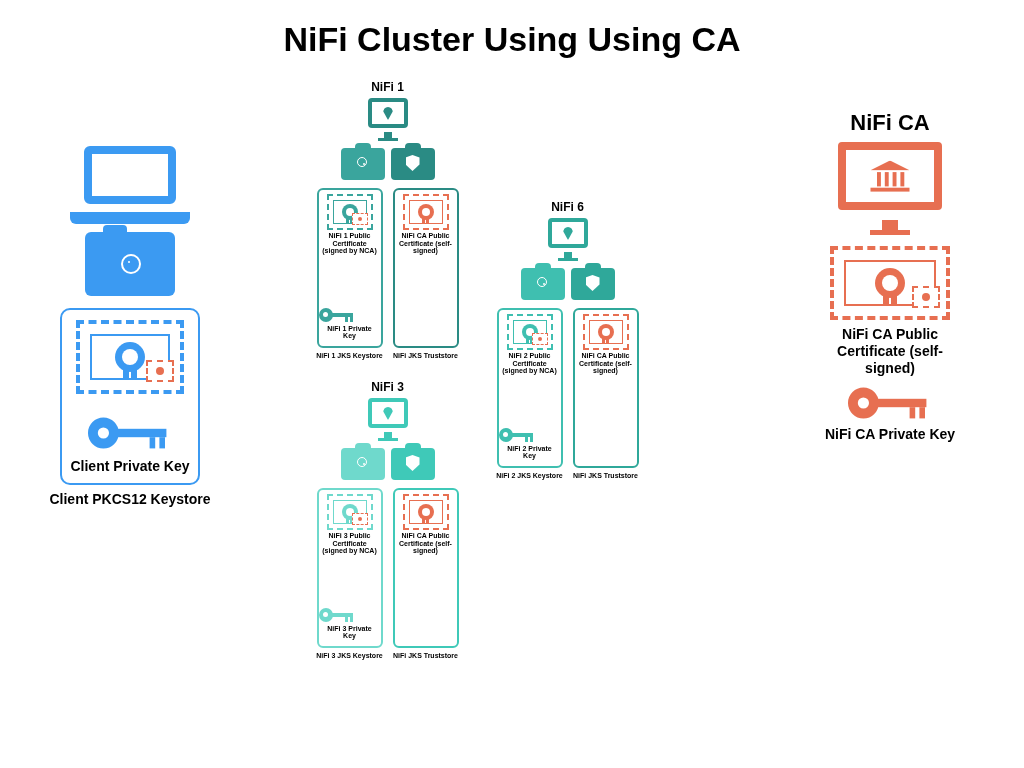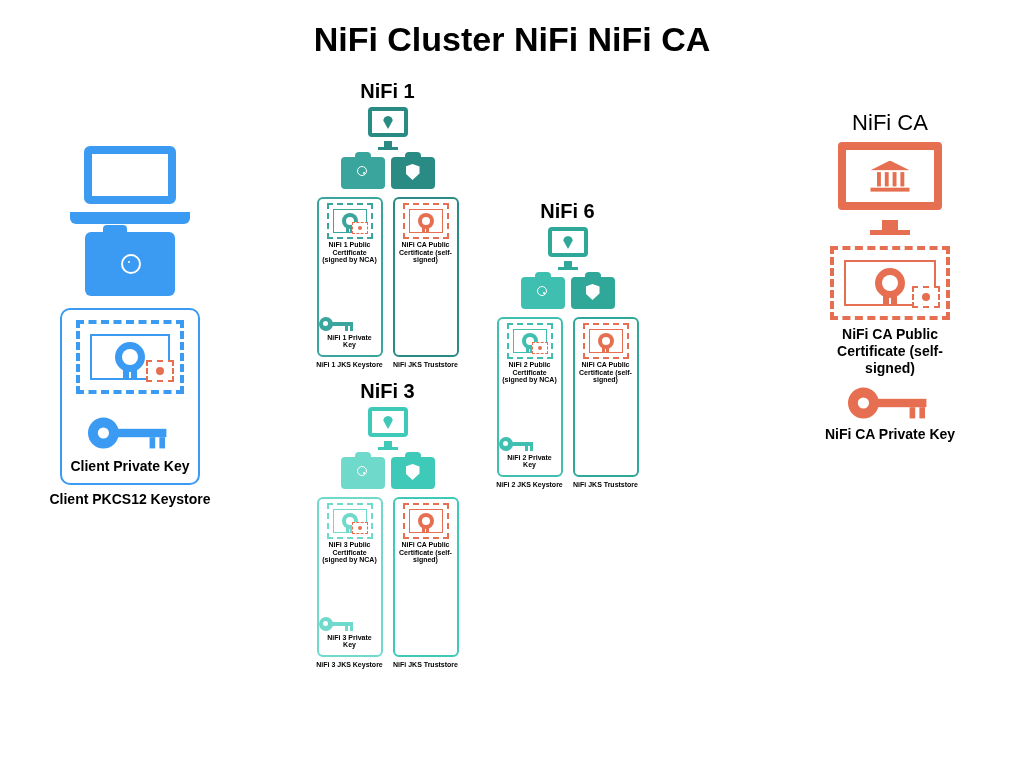--- a/index.html
+++ b/index.html
@@ -15,25 +15,25 @@
     position: absolute;
     top: 20px;
     left: 0;
     right: 0;
     text-align: center;
     font-size: 34px;
     font-weight: 700;
   }
   .section-title {
     font-size: 22px;
-    font-weight: 400;
+    font-weight: 700;
     text-align: center;
   }
   .sub-title {
-    font-size: 20px;
+    font-size: 12px;
     font-weight: 700;
     text-align: center;
   }
 
   .small-label {
     font-size: 7px;
     line-height: 1.1;
     font-weight: 600;
     text-align: center;
     margin-top: 2px;
@@ -282,21 +282,21 @@
   .tiny .icon-safe, .tiny .icon-badge { width: 44px; height: 32px; border-radius: 4px; }
   .tiny .icon-safe::before, .tiny .icon-badge::before { top: -5px; left: 14px; width: 16px; height: 7px; }
   .tiny .icon-safe .dial { top: 9px; left: 16px; width: 10px; height: 10px; border-width: 1.5px; }
   .tiny .icon-safe .feet { bottom: -3px; left: 5px; width: 34px; height: 3px; }
   .tiny .icon-safe .feet span { width: 4px; height: 3px; }
   .tiny .icon-badge .shield { top: 7px; left: 15px; width: 14px; height: 16px; }
 </style>
 </head>
 <body>
 
-<div class="title">NiFi Cluster NiFi NiFi CA</div>
+<div class="title">NiFi Cluster Using Using CA</div>
 
 <div class="client-col">
   <div class="icon-laptop c-blue" style="margin-top:6px;">
     <div class="screen"></div>
       <div class="base"></div>
   </div>
   <div style="height:8px"></div>
   <div style="display:flex;justify-content:center;">
     <span class="icon-safe c-blue bg" style="width:90px;height:64px;">
       <span class="dial" style="top:22px;left:36px;width:20px;height:20px;"></span>

